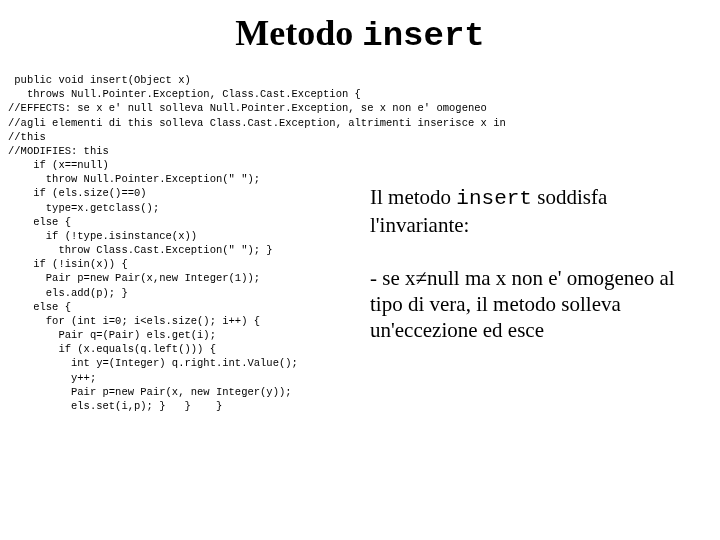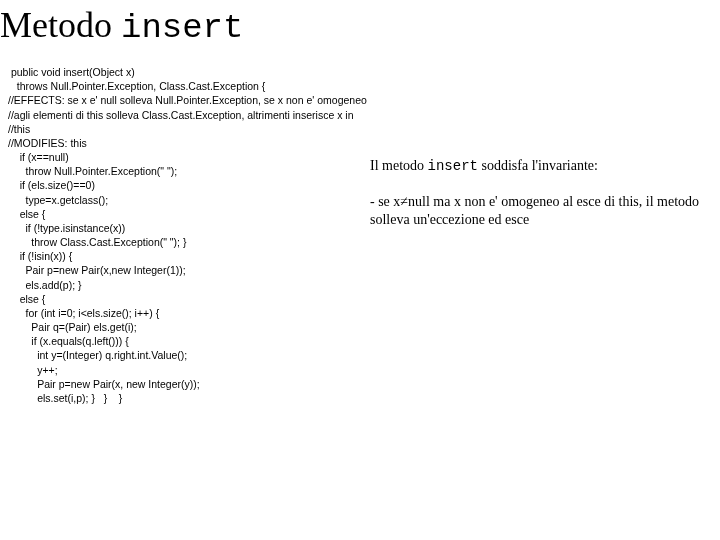--- a/index.html
+++ b/index.html
@@ -12,46 +12,47 @@
     color: #000;
     overflow: hidden;
   }
   .slide {
     width: 720px;
     height: 540px;
     position: relative;
     box-sizing: border-box;
   }
   .title {
+    text-align: center;
     font-size: 36px;
-    margin-top: 4px;
+    margin-top: 12px;
     margin-bottom: 18px;
-    font-weight: normal;
+    font-weight: bold;
   }
   .title .mono {
     font-family: "Courier New", Courier, monospace;
     font-size: 34px;
   }
   .content {
     position: relative;
     padding: 0 8px;
   }
   .code {
-    font-family: Liberation Sans, sans-serif;
+    font-family: Liberation Mono, monospace;
     font-size: 10.5px;
     line-height: 1.35;
     white-space: pre;
     color: #000;
   }
   .right-text {
     position: absolute;
     left: 370px;
-    top: 92px;
+    top: 111px;
     width: 330px;
-    font-size: 14px;
+    font-size: 21px;
     line-height: 1.25;
   }
   .right-text .mono {
     font-family: "Courier New", Courier, monospace;
   }
   .right-text p {
     margin: 0 0 16px 0;
   }
 </style>
 </head>
@@ -85,17 +86,17 @@
         if (x.equals(q.left())) {
           int y=(Integer) q.right.int.Value();
           y++;
           Pair p=new Pair(x, new Integer(y));
           els.set(i,p); }   }    }</div>
 
     <div class="right-text">
       <p>
         <span>Il metodo </span><span class="mono">insert</span><span> soddisfa l'invariante:</span><br>
         <br>
-        <span>- se x≠null ma x non e' omogeneo al esce di this, il metodo solleva un'eccezione ed esce</span>
+        <span>- se x≠null ma x non e' omogeneo al tipo di vera, il metodo solleva un'eccezione ed esce</span>
       </p>
     </div>
   </div>
 </div>
 
 </body></html>

